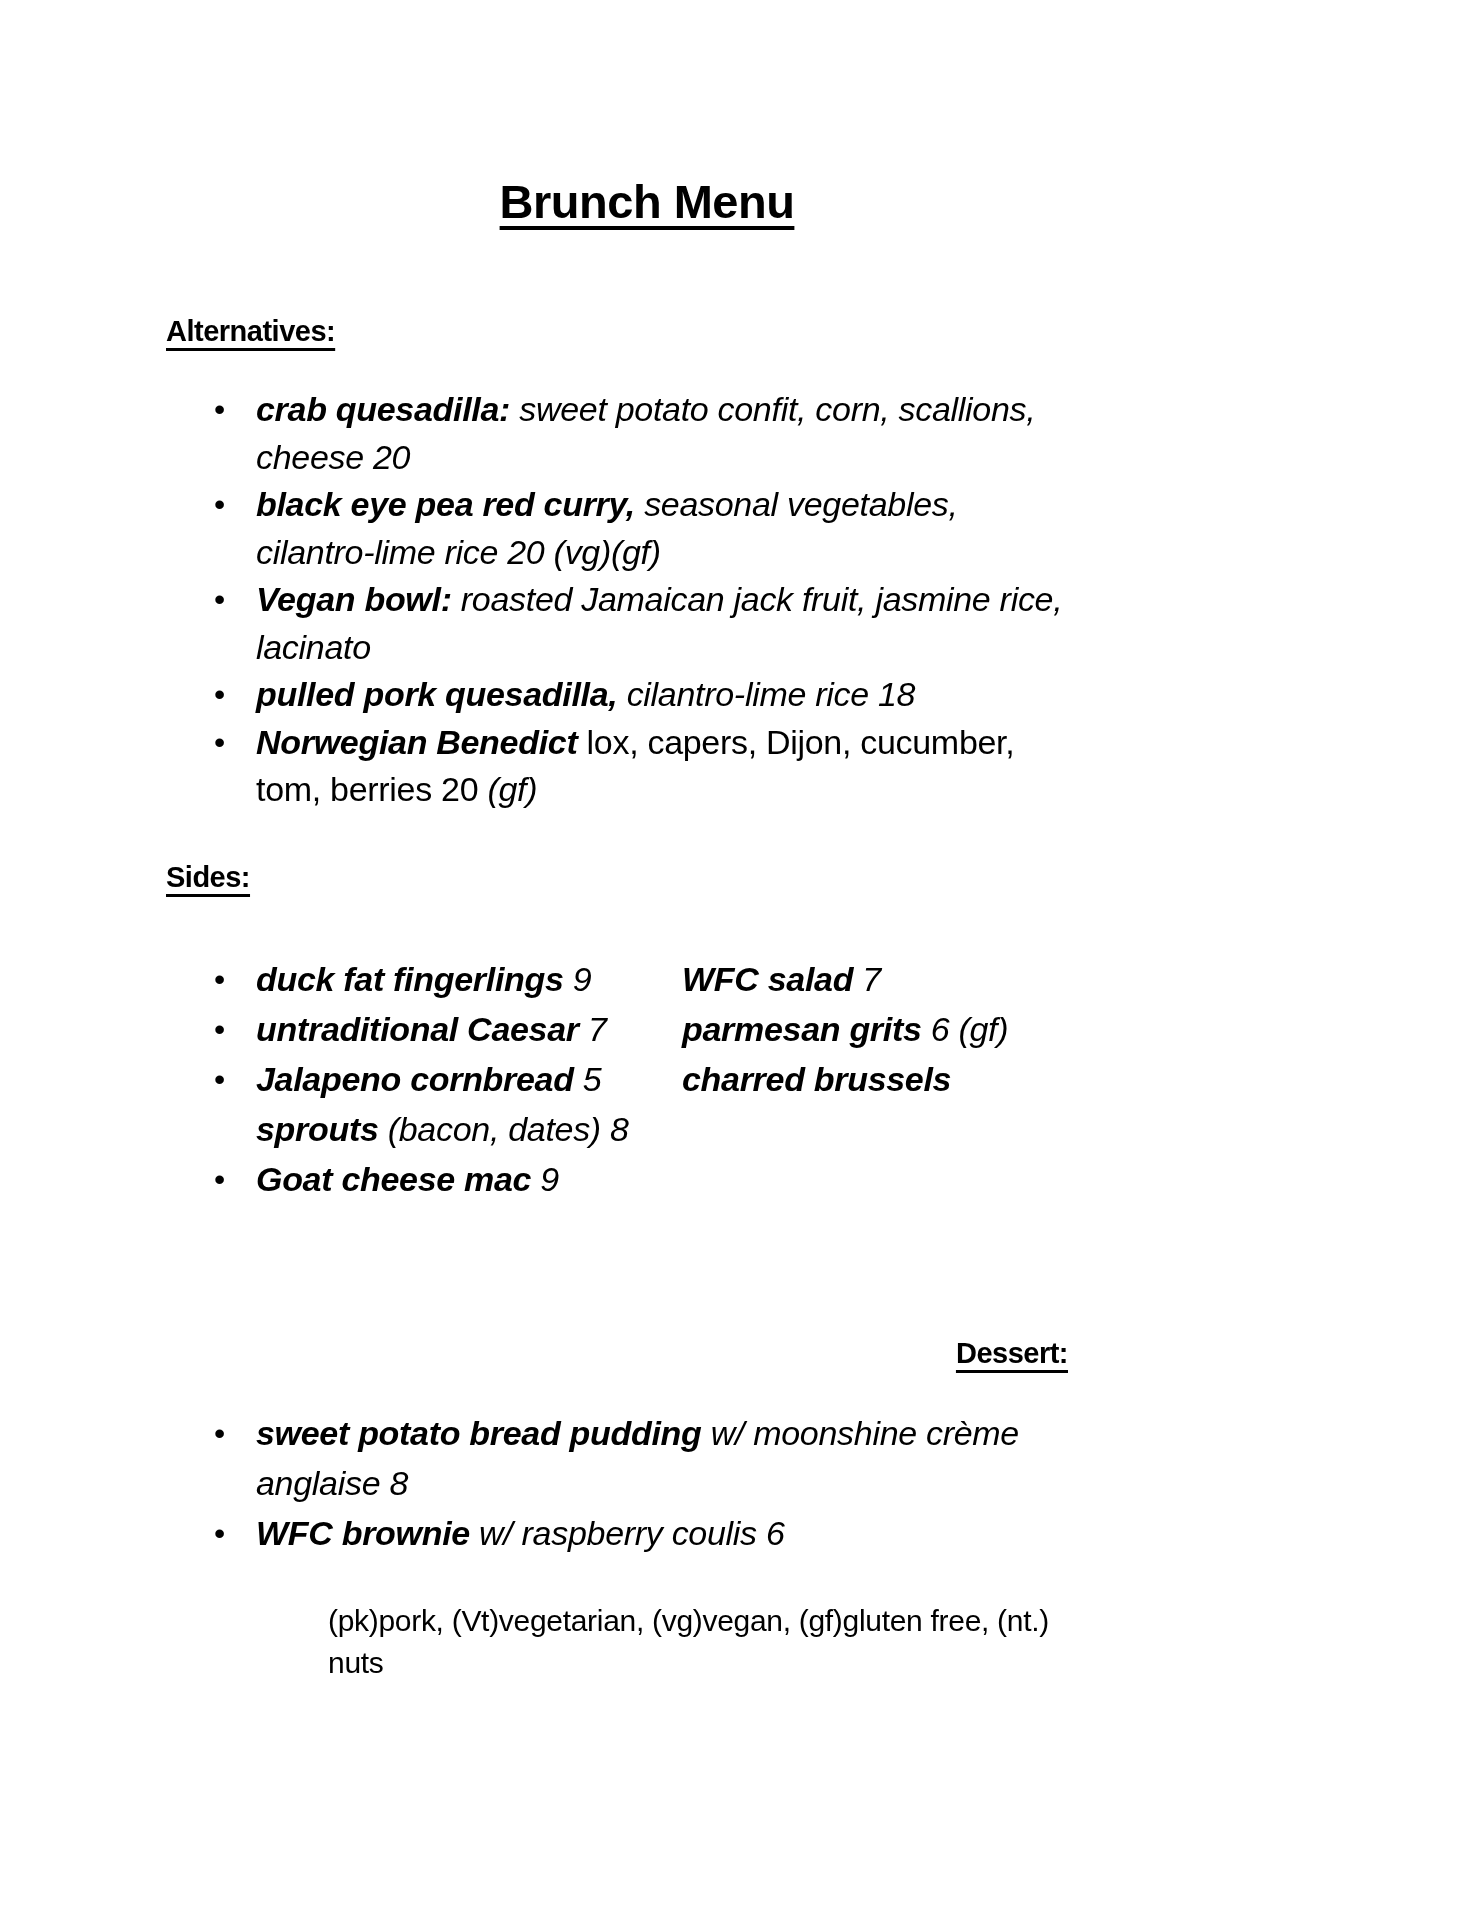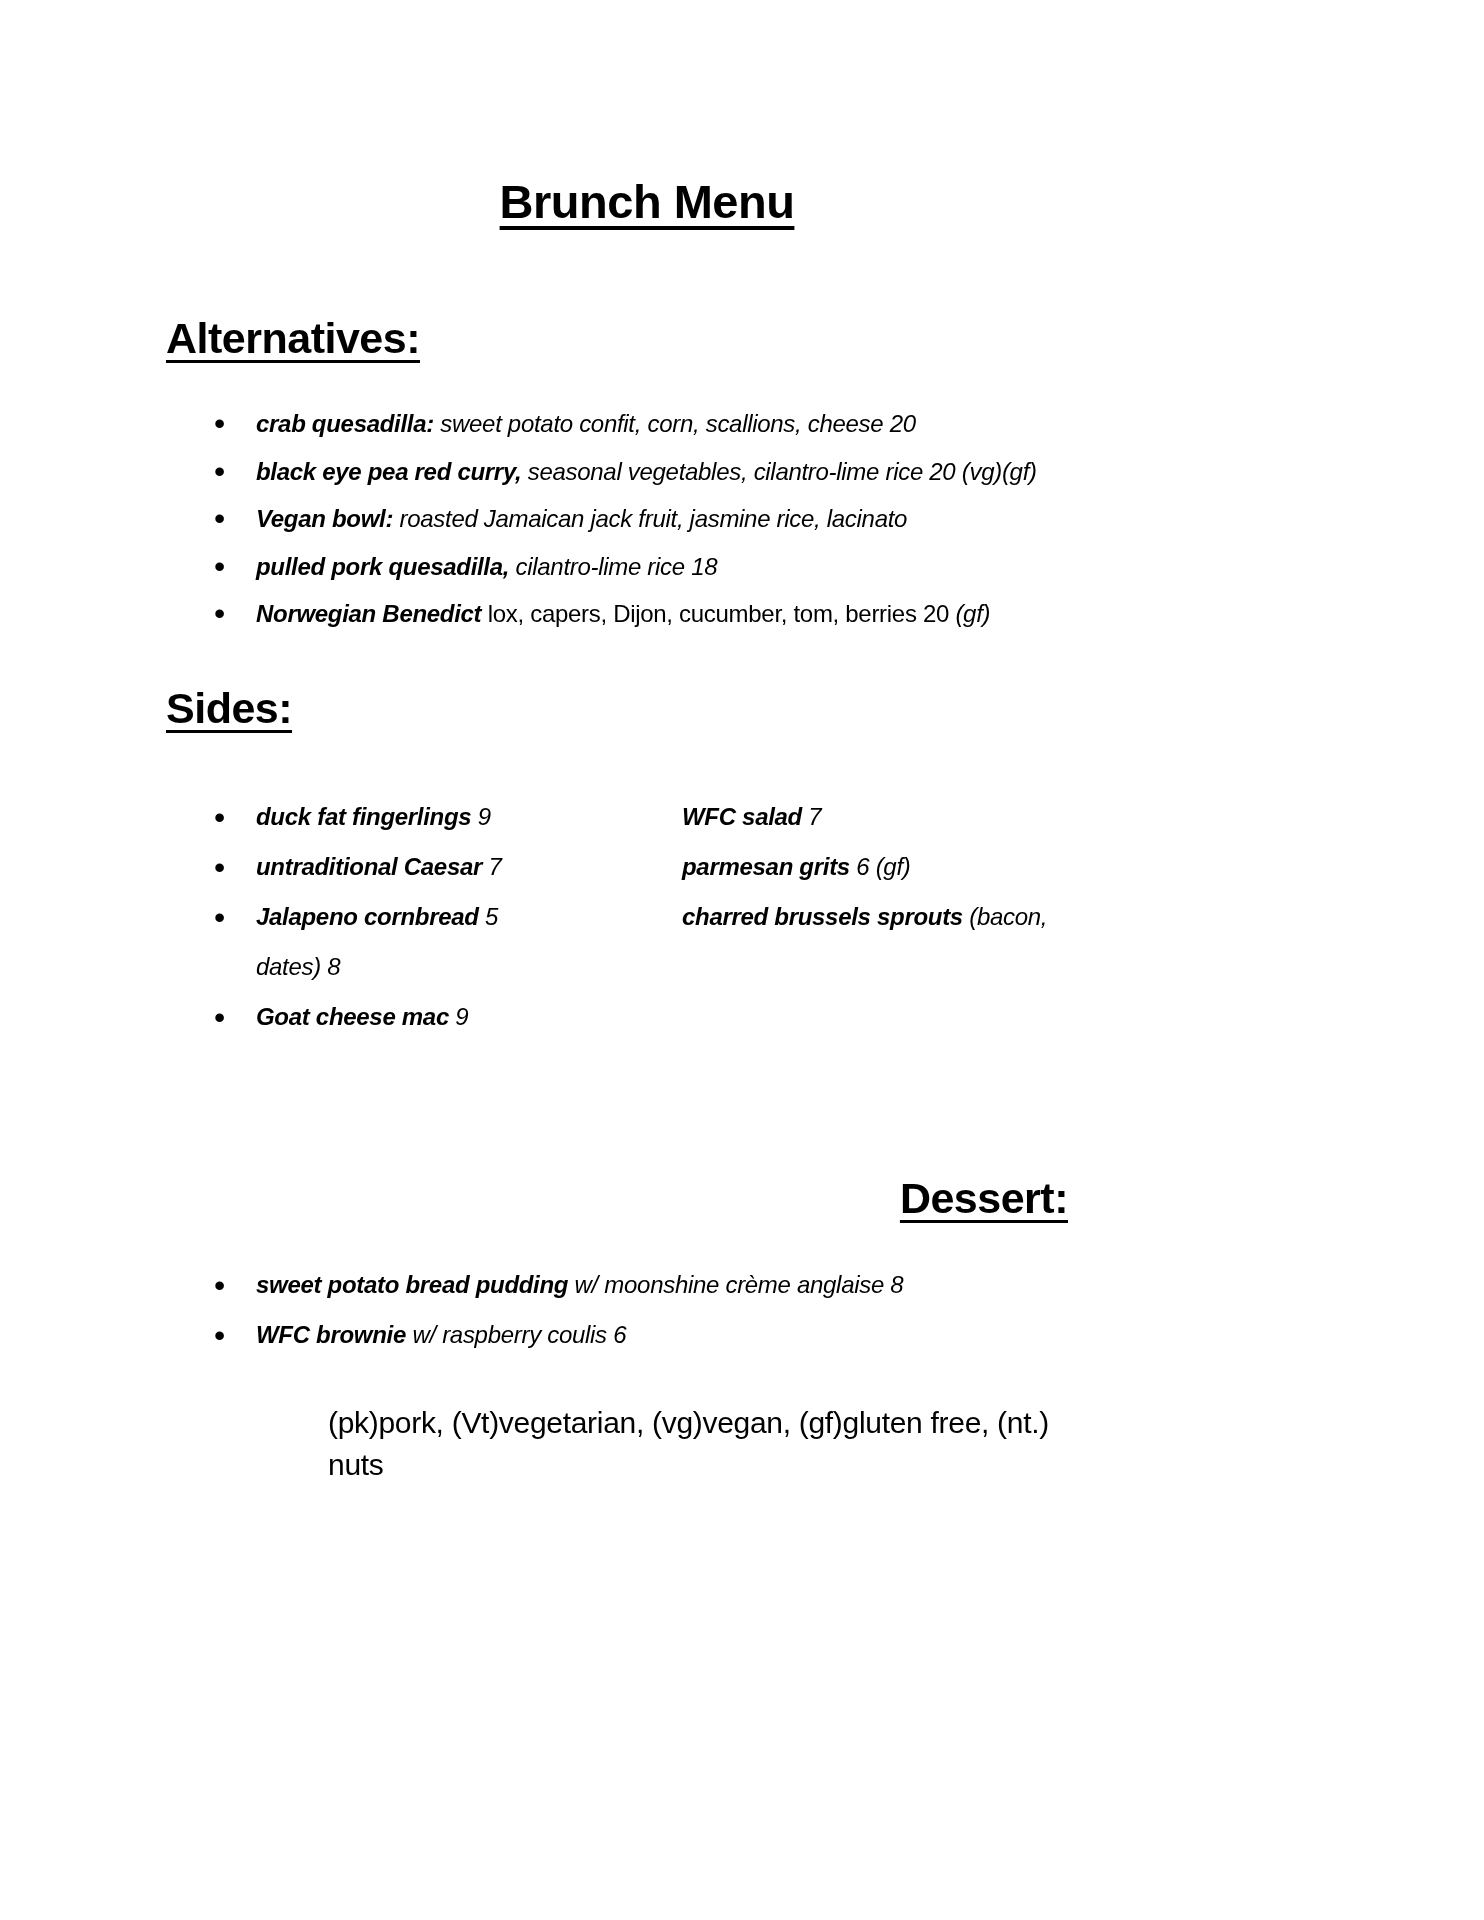--- a/index.html
+++ b/index.html
@@ -20,41 +20,41 @@
     font-size: 47px;
     line-height: 1;
     font-weight: 700;
     text-decoration: underline;
     text-decoration-thickness: 3.5px;
     text-underline-offset: 8px;
     letter-spacing: -0.5px;
   }
   .section-heading {
     margin: 0;
-    font-size: 43px;
+    font-size: 29px;
     line-height: 1;
     font-weight: 700;
     text-decoration: underline;
     text-decoration-thickness: 3px;
     text-underline-offset: 7px;
     letter-spacing: -0.5px;
   }
   #alternatives-heading { margin-top: 92px; }
   #sides-heading        { margin-top: 49px; }
   #dessert-heading      { margin-top: 135px; text-align: right; }
 
   .list { margin: 0; padding: 0; }
   .alt-list     { margin-top: 40px; }
   .sides-list   { margin-top: 62px; }
   .dessert-list { margin-top: 40px; }
 
   .item {
     position: relative;
     padding-left: 90px;
-    font-size: 24px;
+    font-size: 34px;
     line-height: 47.5px;
     letter-spacing: -0.3px;
   }
   .sides-list .item, .dessert-list .item { line-height: 50px; }
   .item::before {
     content: "\2022";
     position: absolute;
     left: 48px;
     top: 0;
     font-size: 32px;

